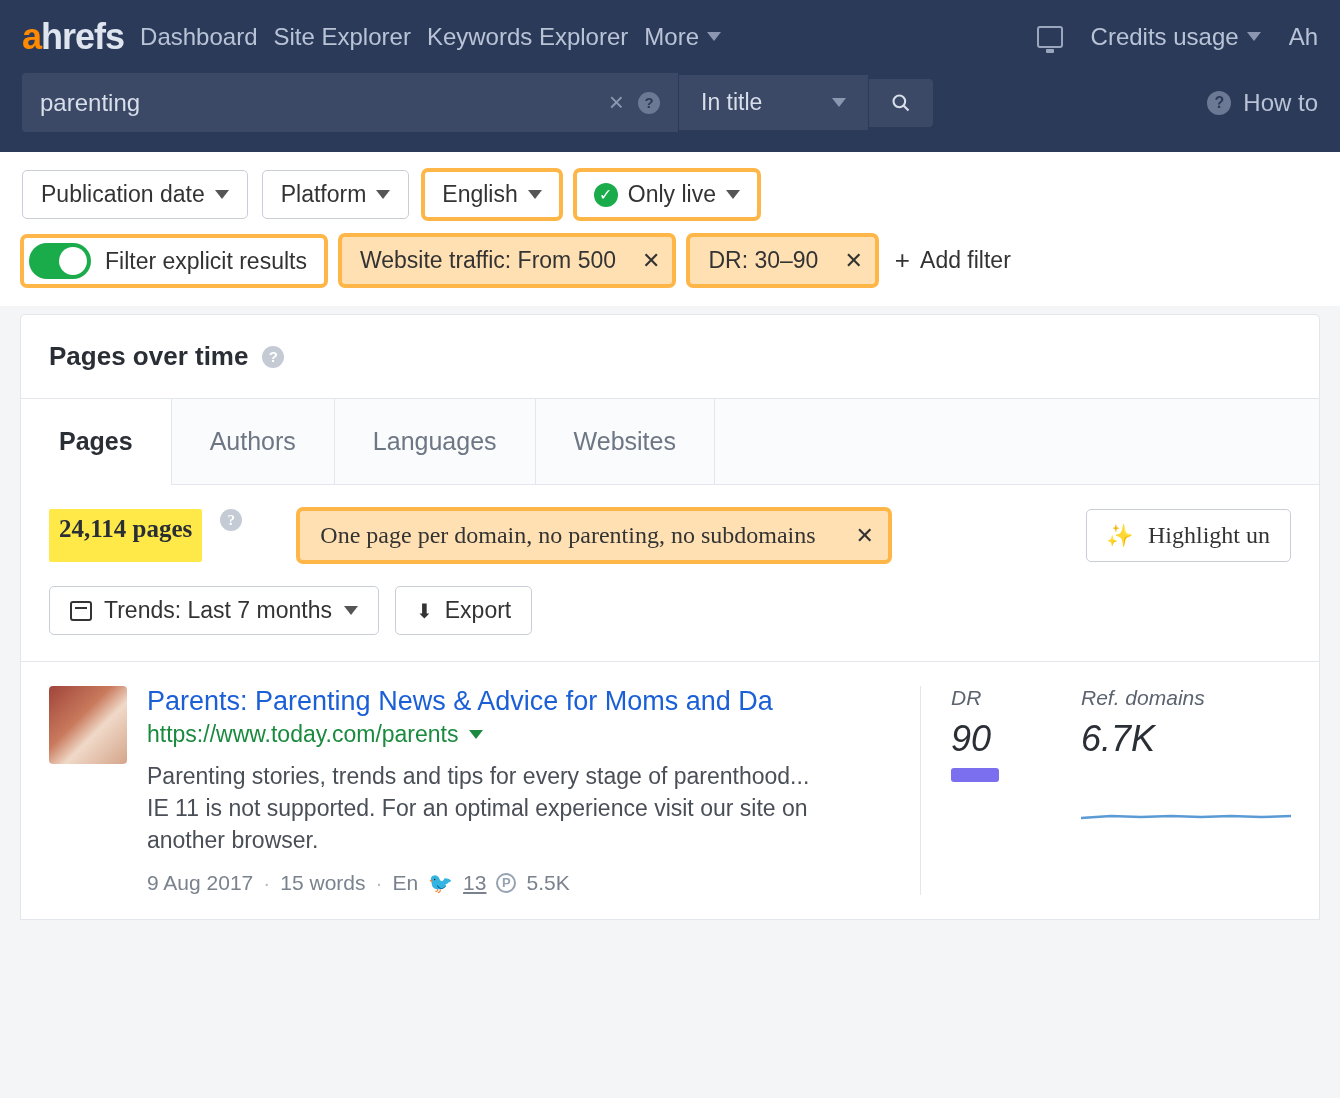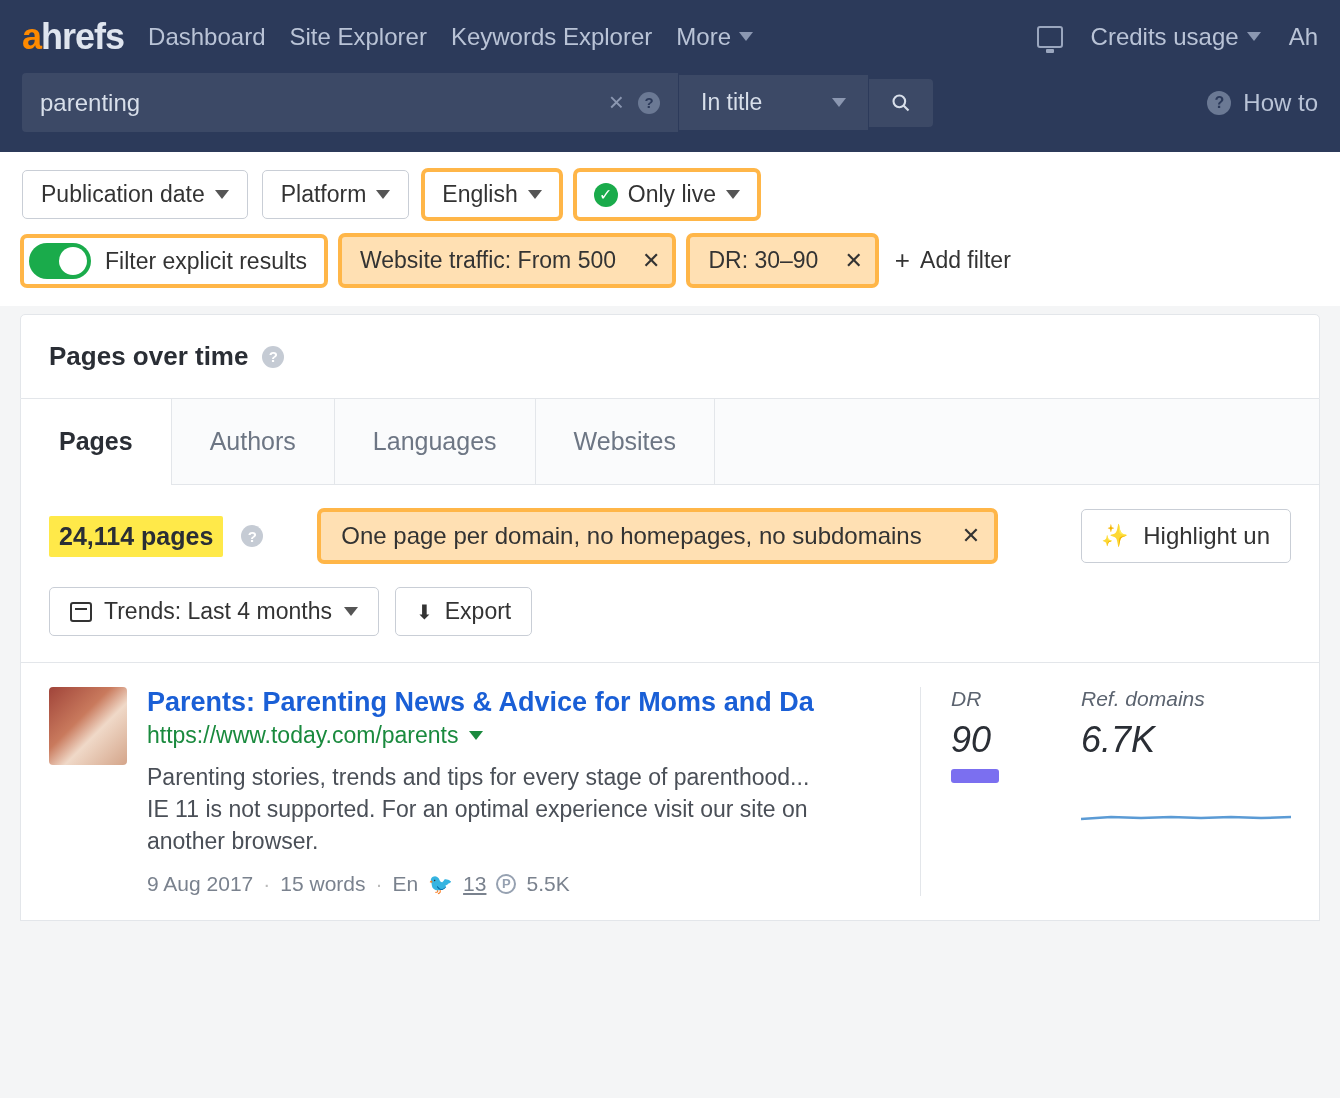--- a/index.html
+++ b/index.html
@@ -1,19 +1,19 @@
 <!DOCTYPE html>
 <html><head>
 <meta charset="utf-8">
 <style>
 * { box-sizing: border-box; margin: 0; padding: 0; }
 body { font-family: -apple-system, BlinkMacSystemFont, "Segoe UI", Helvetica, Arial, sans-serif; background: #f4f5f6; width: 1340px; overflow: hidden; }
 
 
-.header { background: #2c3a5a; height: 73px; display: flex; align-items: center; padding: 0 22px; gap: 24px; color: #a4b0c7; font-size: 24px; }
+.header { background: #2c3a5a; height: 73px; display: flex; align-items: center; padding: 0 22px; gap: 16px; color: #a4b0c7; font-size: 24px; }
 .logo { font-size: 36px; font-weight: 800; letter-spacing: -1px; }
 .logo-a { color: #ff8a00; }
 .logo-rest { color: #dfe5ef; }
 .nav-item { color: #b9c3d6; cursor: pointer; display: flex; align-items: center; gap: 8px; }
 .header-right { margin-left: auto; display: flex; align-items: center; gap: 28px; }
 .monitor-icon { width: 26px; height: 22px; border: 2.5px solid #9aa6be; border-radius: 3px; position: relative; }
 .monitor-icon::after { content: ''; position: absolute; bottom: -7px; left: 7px; width: 8px; height: 4px; background: #9aa6be; border-radius: 1px; }
 
 
 .search-row { background: #2c3a5a; padding: 0 22px 20px 22px; display: flex; gap: 0; align-items: center; }
@@ -53,38 +53,38 @@
 
 
 .tabs-card { background: #fff; margin: 0 20px; border: 1px solid #e3e6ea; border-top: none; }
 .tabs { display: flex; }
 .tab { padding: 28px 38px; font-size: 25px; color: #6d7684; cursor: pointer; border-right: 1px solid #e3e6ea; }
 .tab.active { font-weight: 700; color: #2a2e35; background: #fff; border-bottom: none; }
 .tab:not(.active) { background: #fafbfc; border-bottom: 1px solid #e3e6ea; }
 .tab-spacer { flex: 1; border-bottom: 1px solid #e3e6ea; background: #fafbfc; }
 
 
-.results-h { padding: 24px 28px 4px 28px; display: flex; align-items: center; gap: 18px; }
+.results-h { padding: 24px 28px 4px 28px; display: flex; gap: 18px; font-family: Liberation Serif, serif; }
 .count-badge { background: #ffe949; padding: 6px 10px; font-size: 25px; font-weight: 700; color: #2a2e35; border-radius: 2px; }
 .filter-tag-wide { background: #ffe0b3; border-radius: 5px; padding: 12px 16px 12px 22px; font-size: 24px; color: #333; display: inline-flex; align-items: center; gap: 40px; outline: 4px solid #ffb648; outline-offset: -2px; }
 .highlight-btn { border: 1px solid #c9ced6; border-radius: 5px; padding: 12px 20px; font-size: 24px; color: #333; display: inline-flex; align-items: center; gap: 14px; background: #fff; }
 .sparkle-icon { font-size: 22px; }
 
 
 .controls-row { padding: 20px 28px 26px; display: flex; gap: 16px; border-bottom: 1px solid #e3e6ea; }
 .ctrl-btn { border: 1px solid #c9ced6; border-radius: 5px; padding: 10px 20px; font-size: 23px; color: #333; display: inline-flex; align-items: center; gap: 12px; background: #fff; cursor: pointer; }
 .cal-icon { display: inline-block; width: 22px; height: 20px; border: 2.5px solid #333; border-radius: 3px; position: relative; }
 .cal-icon::before { content: ''; position: absolute; top: 4px; left: 3px; right: 3px; height: 2px; background: #333; }
 .dl-icon { font-size: 20px; }
 
 
 .result { display: flex; padding: 24px 28px; gap: 20px; }
 .thumb { width: 78px; height: 78px; background: linear-gradient(135deg, #a0443a 0%, #c97a5d 40%, #f0d9c8 60%, #d4a58a 100%); border-radius: 4px; flex-shrink: 0; }
 .result-main { flex: 1; min-width: 0; }
-.result-title { color: #1a5fd6; font-size: 27px; font-weight: 700; margin-bottom: 4px; }
+.result-title { color: #1a5fd6; font-size: 27px; font-weight: 400; margin-bottom: 4px; }
 .result-url { color: #1a8a3e; font-size: 23px; display: flex; align-items: center; gap: 10px; margin-bottom: 12px; }
 .result-desc { color: #4a4f57; font-size: 23px; line-height: 1.4; margin-bottom: 14px; max-width: 680px; }
 .result-meta { color: #7a828e; font-size: 21px; display: flex; align-items: center; gap: 10px; }
 .meta-sep { color: #bbb; }
 .tw-icon { color: #96a1b1; font-size: 20px; }
 .pin-icon { width: 20px; height: 20px; border: 2.5px solid #96a1b1; border-radius: 50%; display: inline-flex; align-items: center; justify-content: center; font-size: 13px; color: #96a1b1; font-weight: 700; }
 .result-stats { display: flex; gap: 40px; padding-left: 30px; border-left: 1px solid #e3e6ea; }
 .stat-col { min-width: 90px; font-style: italic; }
 .stat-label { font-size: 21px; color: #5b636f; margin-bottom: 8px; }
 .stat-val { font-size: 36px; font-weight: 500; color: #2a2e35; margin-bottom: 8px; }
@@ -193,34 +193,34 @@
     <div class="tab">Languages</div>
     <div class="tab">Websites</div>
     <div class="tab-spacer"></div>
   </div>
 
   <div class="results-h">
     <span class="count-badge">24,114 pages</span>
     <span class="help-circle" style="background:#c5cbd4;color:#fff">?</span>
     <span style="width:20px"></span>
     <span class="filter-tag-wide">
-        <span>One page per domain, no homepages, no subdomains</span>
+        <span>One page per domain, no parenting, no subdomains</span>
         <span class="tag-x">✕</span>
       </span>
     <span style="flex:1"></span>
     <span class="highlight-btn">
         <span class="sparkle-icon">✨</span>
         <span>Highlight un</span>
       </span>
   </div>
 
   <div class="controls-row">
     <span class="ctrl-btn">
         <span class="cal-icon"></span>
-        <span>Trends: Last 4 months</span>
+        <span>Trends: Last 7 months</span>
         <span class="caret"></span>
       </span>
     <span class="ctrl-btn">
         <span class="dl-icon">⬇</span>
         <span>Export</span>
       </span>
   </div>
 
   <div class="result">
     <div class="thumb"></div>

